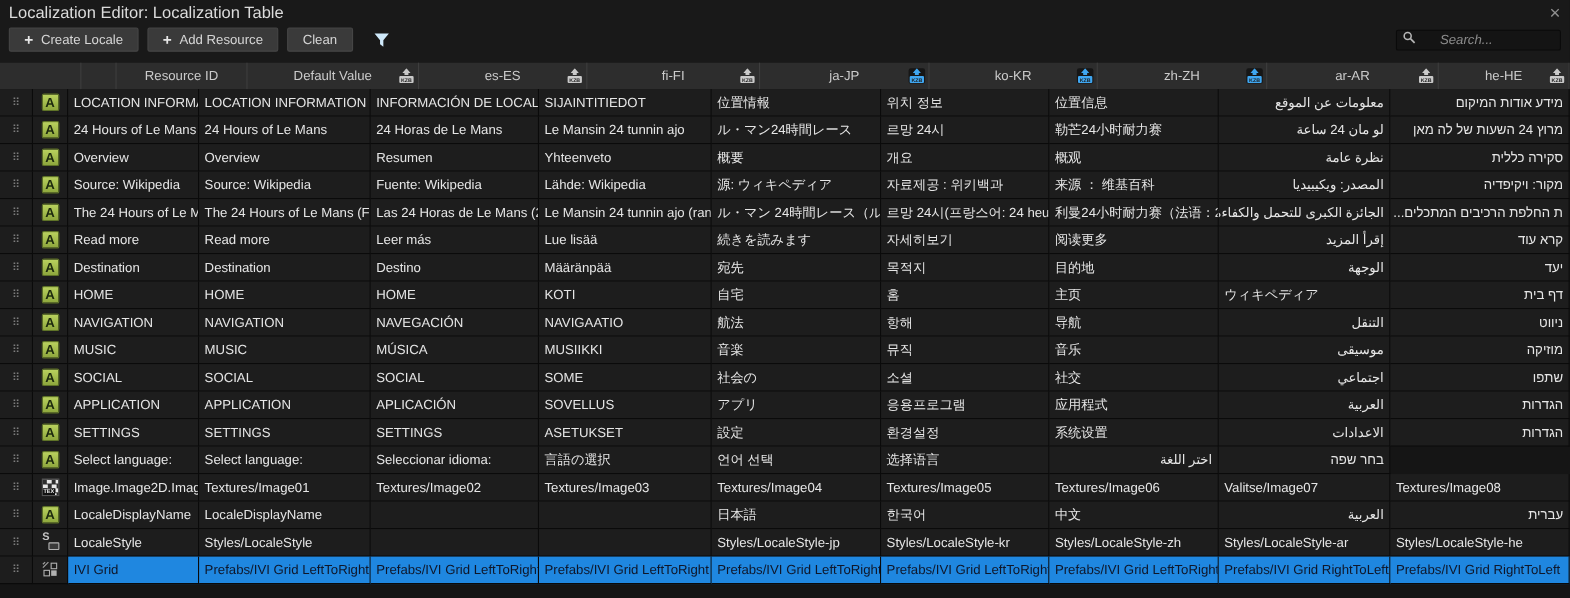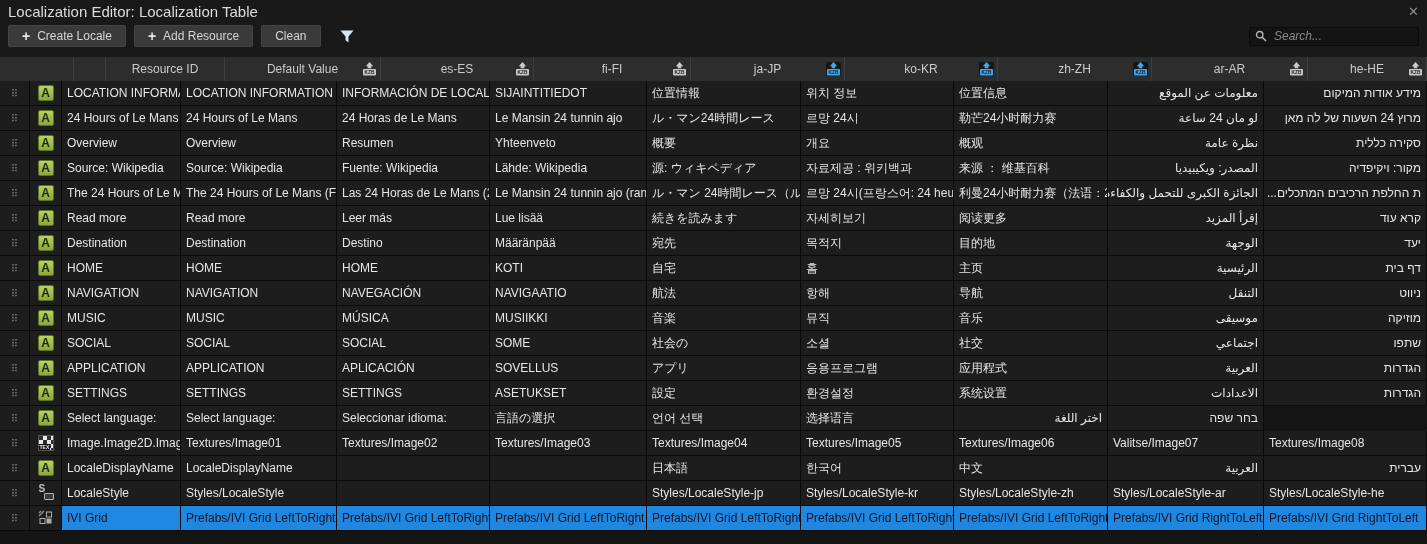--- a/index.html
+++ b/index.html
@@ -18,23 +18,23 @@
   .toolbar { display:flex; align-items:center; gap:8px; padding:5px 8px 4px 8px; height:31px; }
   .tb-btn {
     display:inline-flex; align-items:center; gap:7px;
     background:#3a3a3a; border:1px solid #454545; border-radius:2px;
     color:#d6d6d6; font-size:12px; height:22px; padding:0 13px;
     font-family:inherit; cursor:default;
   }
   .plus { font-size:14px; font-weight:bold; color:#e6e6e6; line-height:1; }
   .funnel { margin-left:10px; display:flex; align-items:center; }
   .search {
-    margin-left:auto; display:flex; align-items:center; gap:5px;
+    margin-left:auto; display:flex; gap:20px;
     background:#141414; border:1px solid #0a0a0a; border-radius:2px;
-    height:19px; width:170px; padding:0 5px;
+    height:19px; width:150px; padding:0 5px;
   }
   .search input {
     flex:1; min-width:0; background:transparent; border:none; outline:none;
     color:#cfcfcf; font-size:12px; font-style:italic; font-family:inherit;
   }
   .search input::placeholder { color:#8b8b8b; font-style:italic; }
   
   #loc-table { margin-top:6px; background:#151515; }
   .trow { display:grid; height:25px; }
   .trow.header { height:24px; background:#2d2d2d;padding-left:44px; }
@@ -307,21 +307,21 @@
       <div class="cell iconcell">
         <span class="ic ic-text">A</span>
       </div>
       <div class="cell data" dir="auto">HOME</div>
       <div class="cell data" dir="auto">HOME</div>
       <div class="cell data" dir="auto">HOME</div>
       <div class="cell data" dir="auto">KOTI</div>
       <div class="cell data" dir="auto">自宅</div>
       <div class="cell data" dir="auto">홈</div>
       <div class="cell data" dir="auto">主页</div>
-      <div class="cell data" dir="auto">الرئيسية</div>
+      <div class="cell data" dir="auto">ウィキペディア</div>
       <div class="cell data" dir="auto">דף בית</div>
     </div>
     <div class="trow" style="grid-template-columns: 30px 32px 119px 156px 153px 157px 154px 153px 154px 156px 1fr;">
       <div class="cell drag">⠿</div>
       <div class="cell iconcell">
         <span class="ic ic-text">A</span>
       </div>
       <div class="cell data" dir="auto">NAVIGATION</div>
       <div class="cell data" dir="auto">NAVIGATION</div>
       <div class="cell data" dir="auto">NAVEGACIÓN</div>

